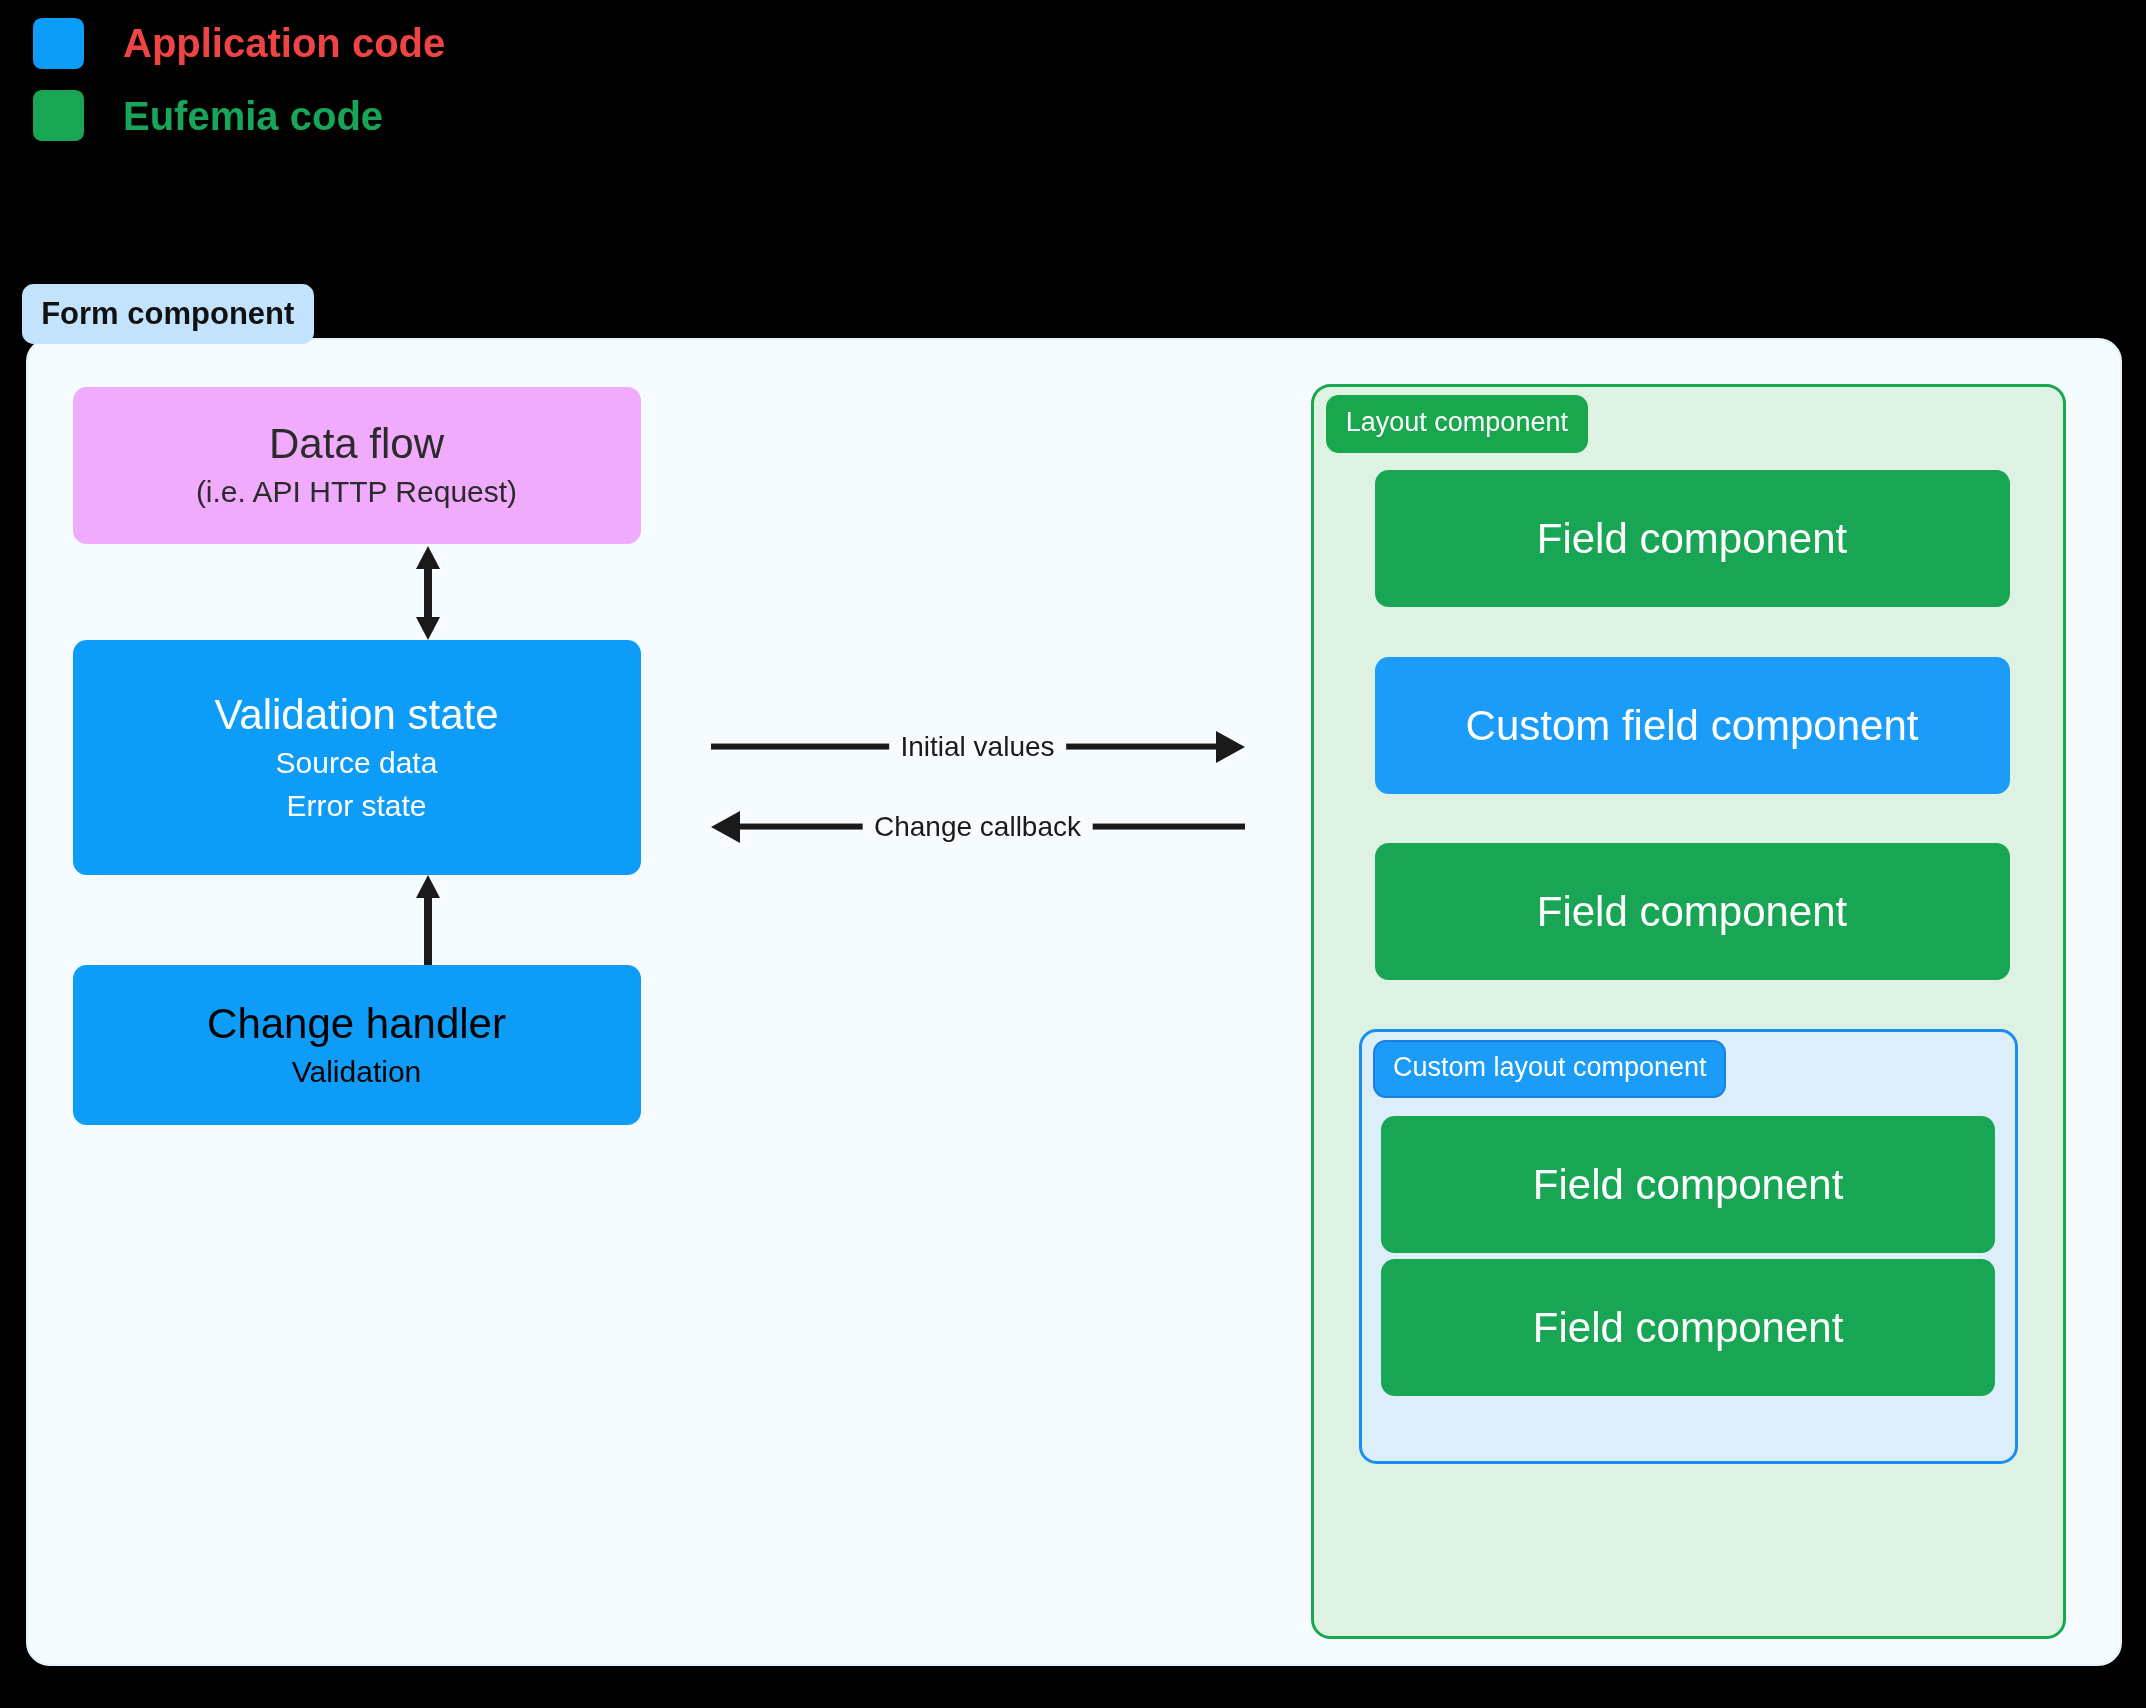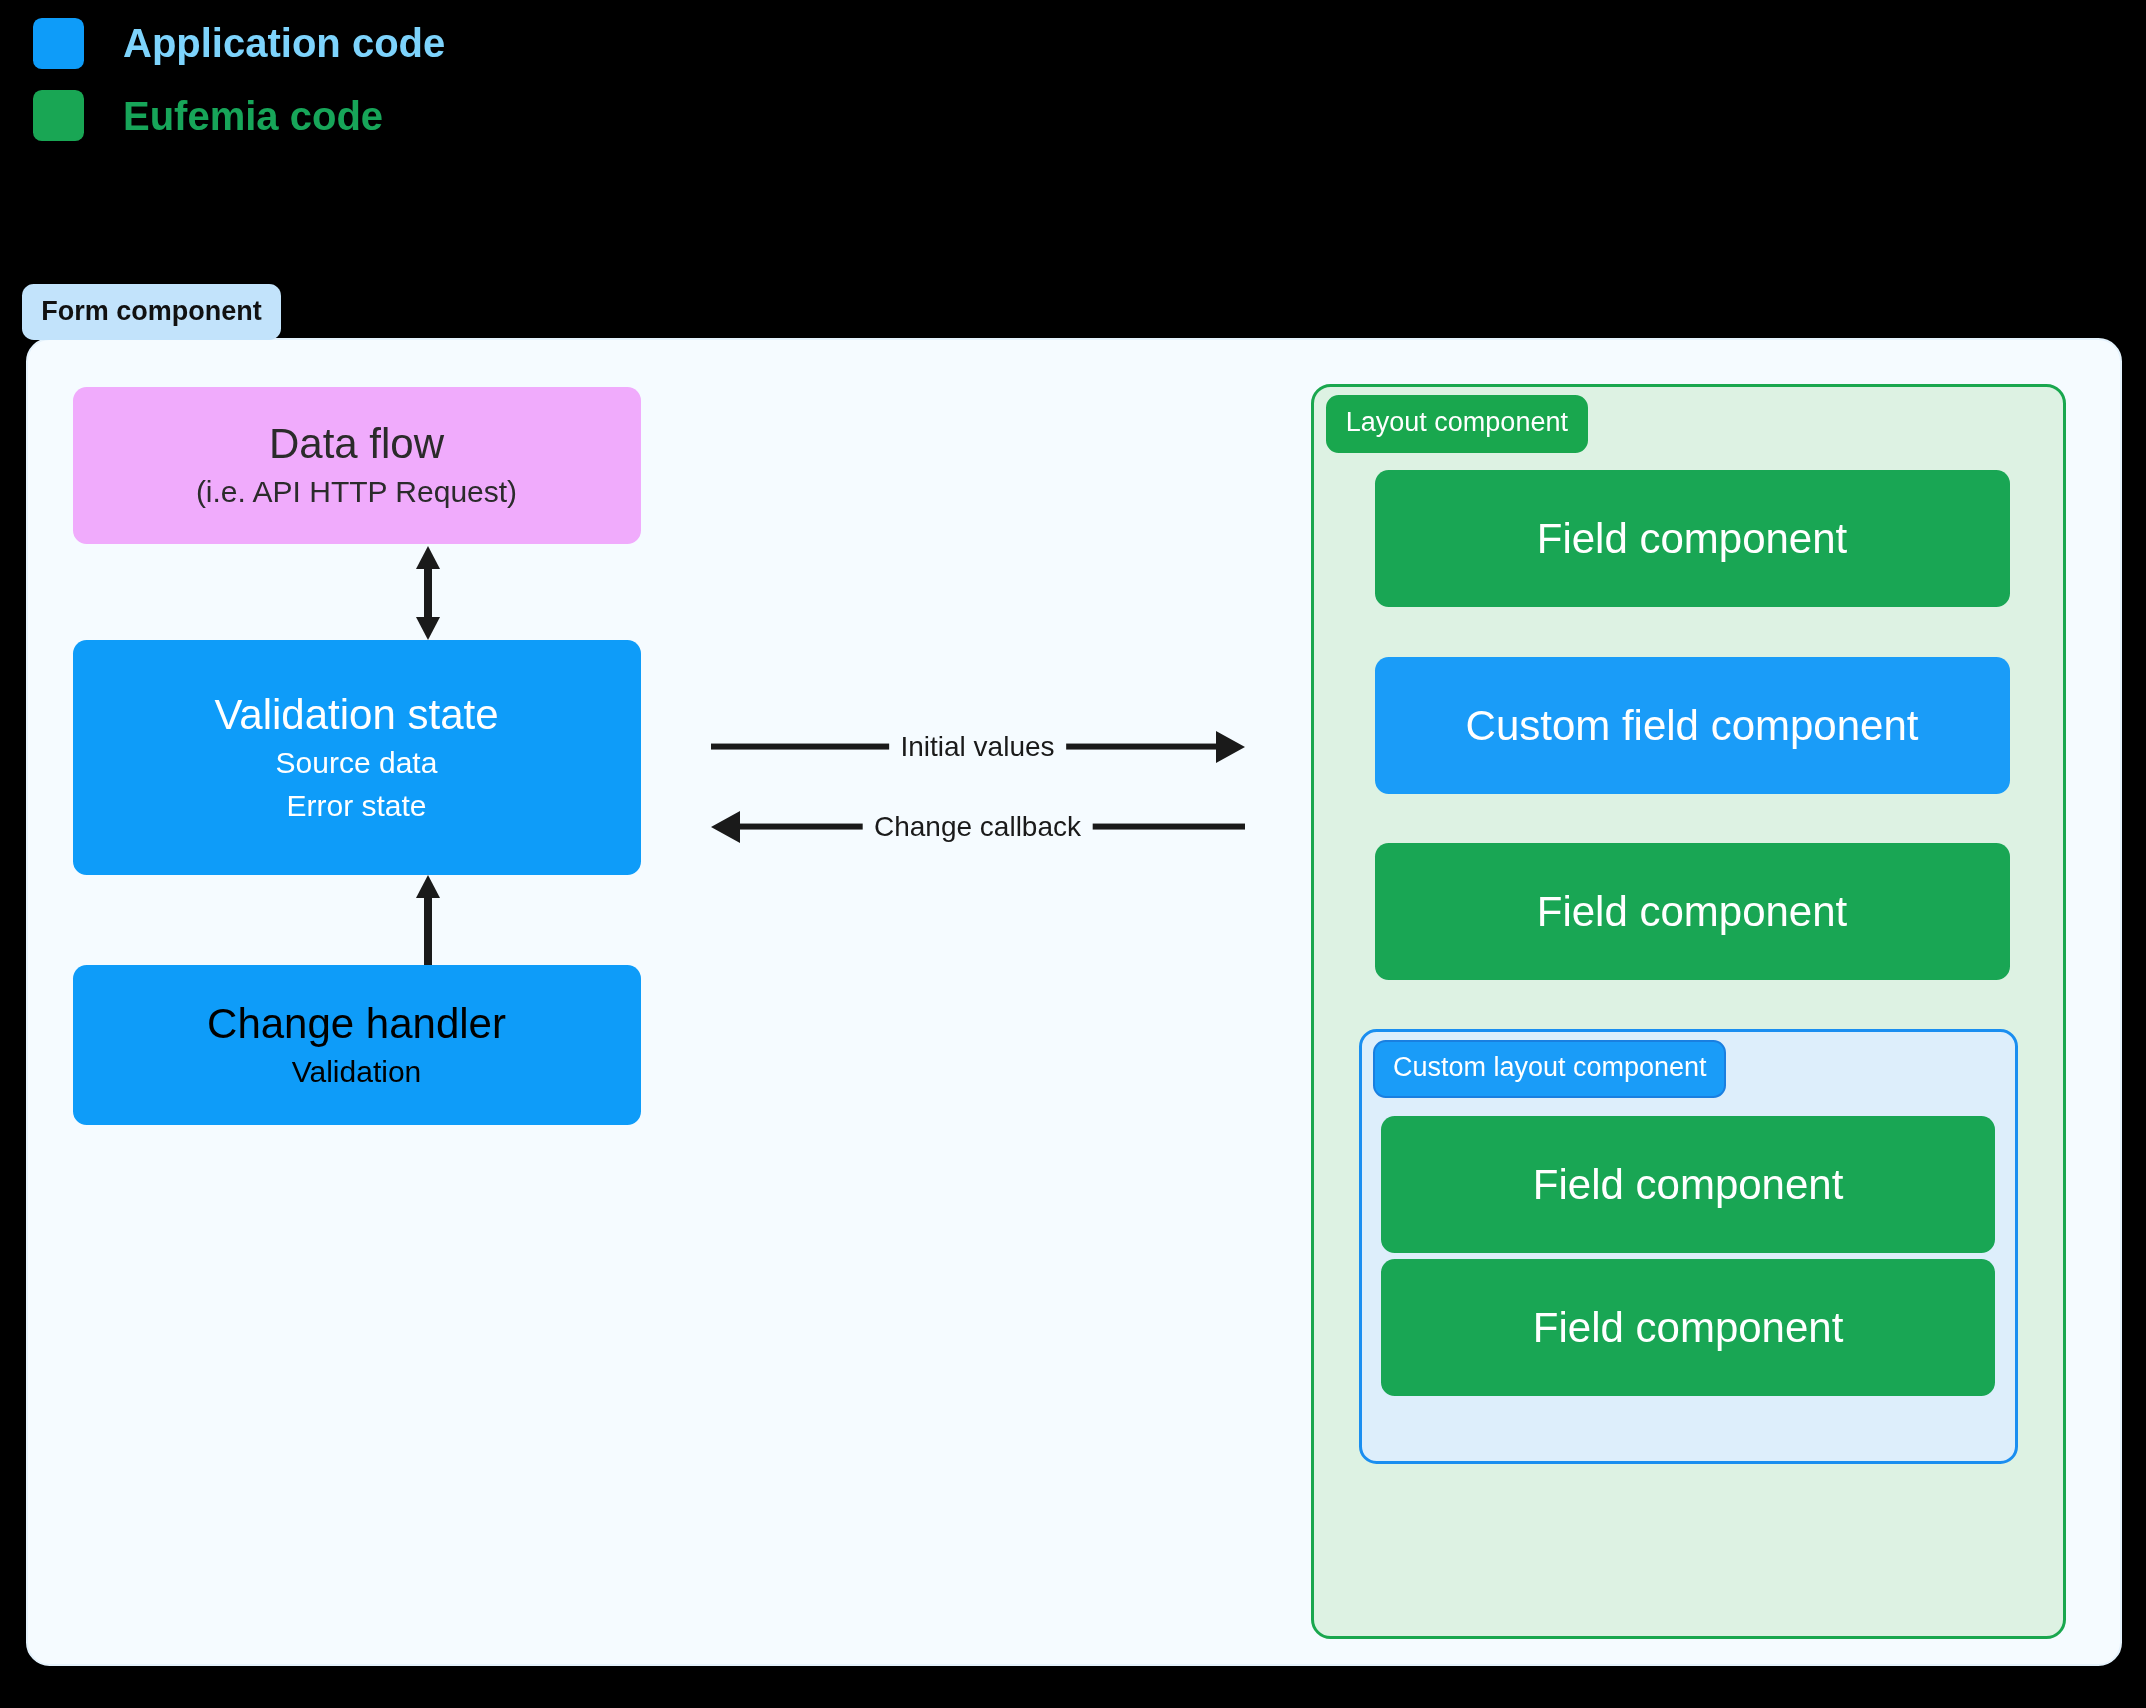--- a/index.html
+++ b/index.html
@@ -38,21 +38,21 @@
     white-space: nowrap;
   }
 
   
   .form-pill {
     position: absolute;
     left: 21.6px;
     top: 284px;
     background: #c2e3fb;
     color: #111111;
-    font-size: 27px;
+    font-size: 31px;
     font-weight: 700;
     line-height: 1;
     padding: 13.7px 19.6px 15.7px 19.6px;
     border-radius: 11.8px;
     z-index: 5;
     white-space: nowrap;
   }
   .form-box {
     position: absolute;
     left: 25.5px;
@@ -236,21 +236,21 @@
   .custom-layout-box .field { left: 19.6px; width: 614px; }
   #field-4 { top: 84px; }
   #field-5 { top: 227px; }
 </style>
 </head>
 <body>
 
 <div class="legend">
   <div class="legend-row">
     <span class="legend-swatch" style="background:#0e9cf9"></span>
-    <span class="legend-label" style="color:#7dd3fc">Application code</span>
+    <span class="legend-label" style="color:#ef4444">Application code</span>
   </div>
   <div class="legend-row">
     <span class="legend-swatch" style="background:#19a654"></span>
     <span class="legend-label" style="color:#17a559">Eufemia code</span>
   </div>
 </div>
 
 <div class="form-pill">Form component</div>
 
 <div class="form-box">

